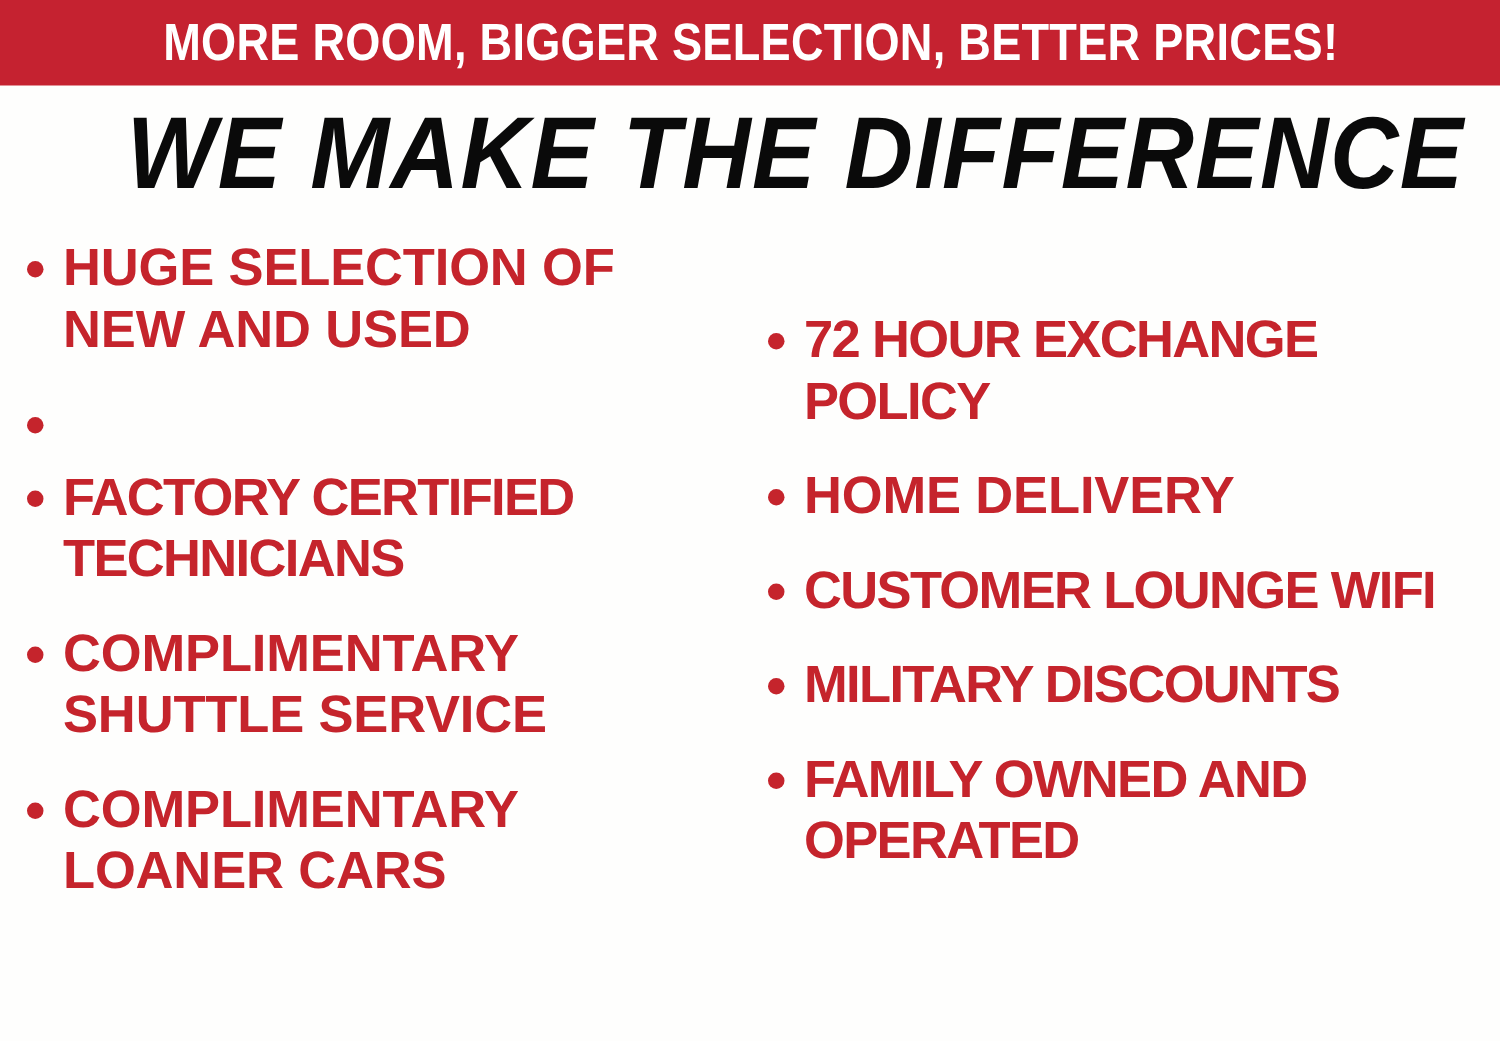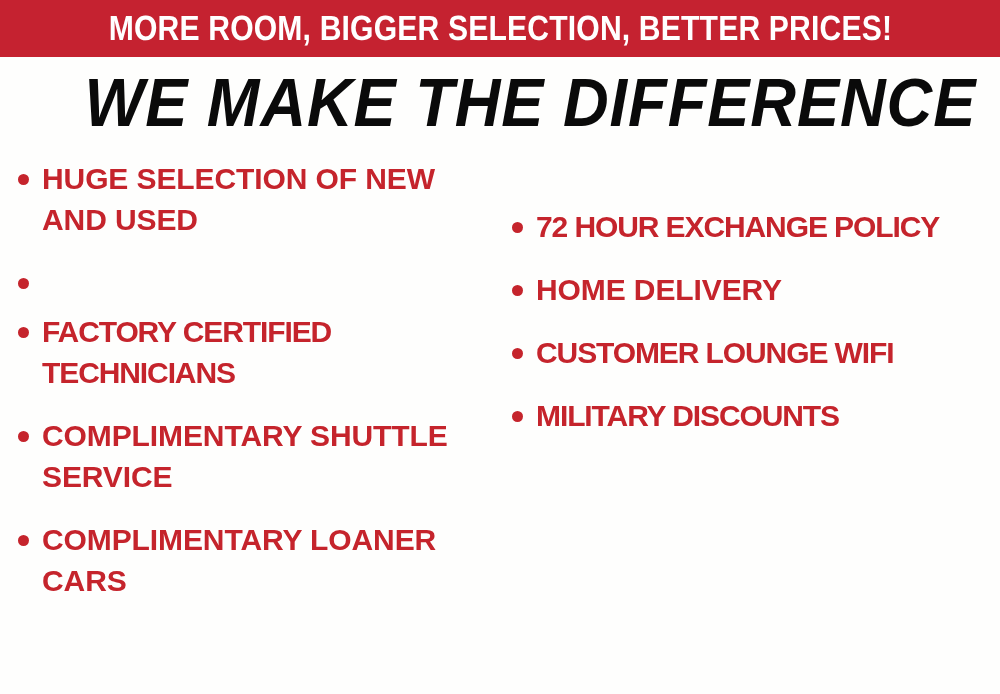--- a/index.html
+++ b/index.html
@@ -107,21 +107,21 @@
     border-radius: 50%;
     background: #c5242c;
     margin-top: 16px;
     margin-right: 13px;
   }
   .bullet-label {
     flex: 1 1 auto;
     color: #c5242c;
     font-family: "Liberation Sans", sans-serif;
     font-weight: bold;
-    font-size: 30px;
+    font-size: 35px;
     line-height: 41px;
     letter-spacing: -0.1px;
     text-transform: uppercase;
   }
   
   .col-left .bullet-label { max-width: 430px; }
   .col-right .bullet-label { max-width: 470px; }
 
   .tight { letter-spacing: -1.1px; }
 </style>
@@ -183,19 +183,23 @@
       <div class="bullet-item">
         <span class="bullet-dot"></span>
         <span class="bullet-label tight">CUSTOMER LOUNGE WIFI</span>
       </div>
 
       <div class="bullet-item">
         <span class="bullet-dot"></span>
         <span class="bullet-label tight">MILITARY DISCOUNTS</span>
       </div>
 
+      <div class="bullet-item">
+        <span class="bullet-dot"></span>
+        <span class="bullet-label tight">FAMILY OWNED AND OPERATED</span>
+      </div>
 
 
     </div>
 
   </div>
 
 </div>
 
 </body></html>

